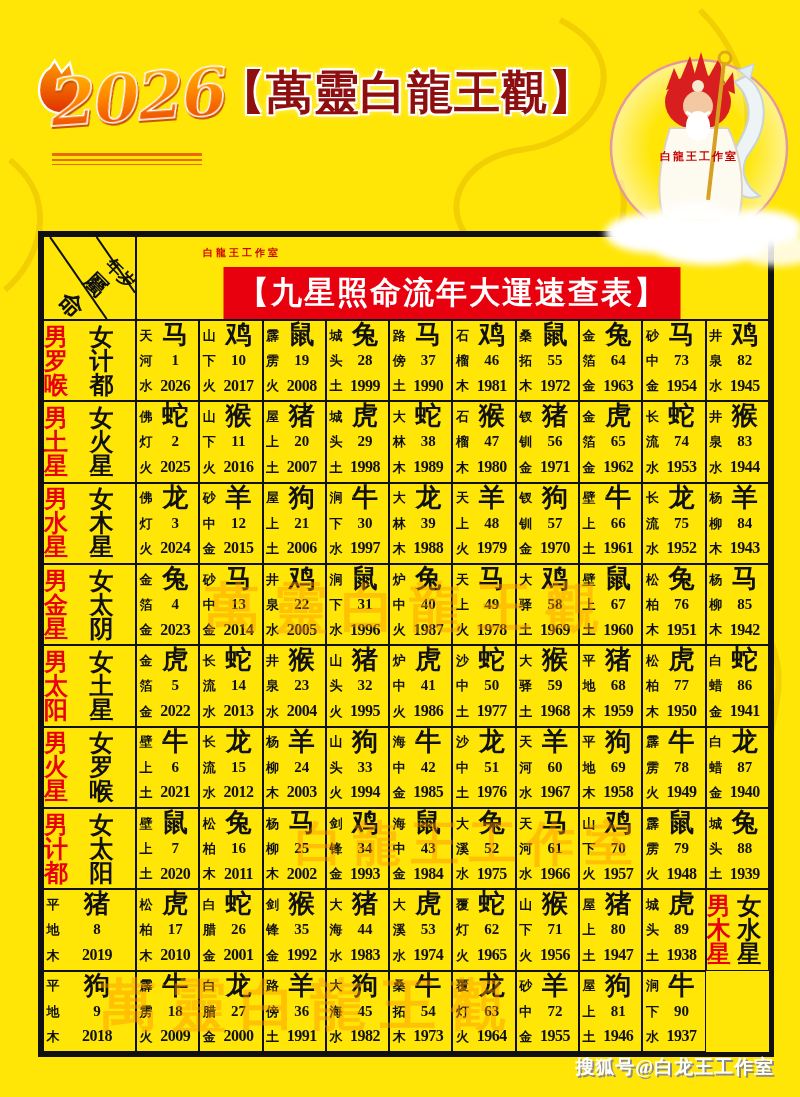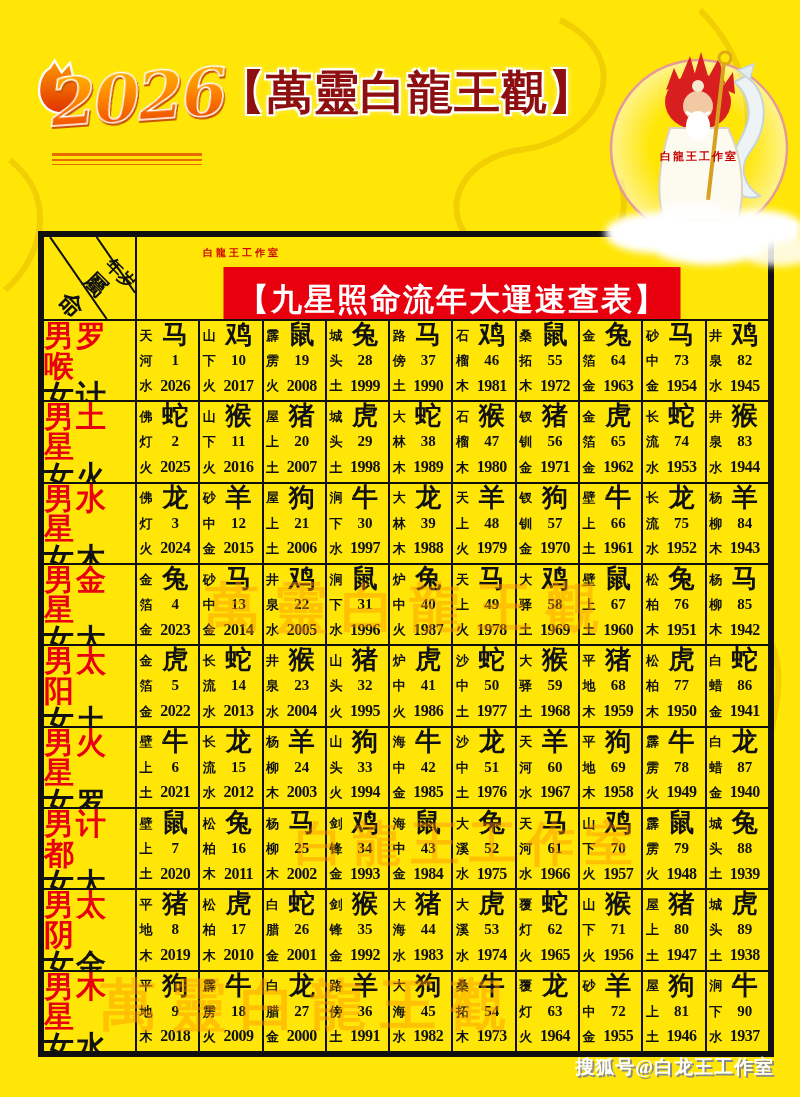--- a/index.html
+++ b/index.html
@@ -34,24 +34,24 @@
   #zodiac-grid{position:absolute;left:38px;top:231px;width:726px;height:816px;z-index:2;
     display:grid;grid-template-columns:93px repeat(10,1fr);grid-template-rows:84px repeat(9,1fr);
     border:5px solid #101010;background:#ffe606;}
   #zodiac-grid > div{border:1.5px solid #101010;box-sizing:border-box;background:#ffe606;overflow:hidden;}
 
   #corner-cell{position:relative;}
   #banner-cell{grid-column:2 / span 10;position:relative;}
   #studio-small-label{position:absolute;left:66px;top:9px;font-size:10px;font-weight:700;color:#d00000;letter-spacing:3px;}
   #main-banner{position:absolute;left:50%;top:30px;transform:translateX(-50%);
     background:#e8000f;color:#fff;font-size:31px;font-weight:900;letter-spacing:2px;
-    padding:12px 14px 7px;white-space:nowrap;}
-
-  .lab{display:flex;flex-direction:column;justify-content:space-evenly;align-items:center;
-    font-size:30px;font-weight:900;letter-spacing:2px;line-height:1;}
+    padding:5px 14px 7px;white-space:nowrap;}
+
+  .lab{display:flex;justify-content:space-evenly;align-items:center;
+    font-size:24px;font-weight:900;letter-spacing:2px;line-height:1;}
   .lab .lm{color:#e8000f;}
   .lab .lf{color:#111;}
 
   .zc{display:grid;grid-template-columns:14px 1fr;grid-template-rows:1fr 1fr 1fr;
     align-items:center;padding:1px 1px 2px 2px;}
   .zc .el{font-size:13px;font-weight:900;color:#111;text-align:center;line-height:1;}
   .zc .an{font-size:26px;font-weight:900;color:#111;text-align:center;line-height:1;}
   .zc .nu{font-size:15px;font-weight:700;color:#111;text-align:center;line-height:1;}
   .zc .yr{font-size:16px;font-weight:700;color:#111;text-align:center;line-height:1;letter-spacing:-0.5px;}
 
@@ -742,24 +742,20 @@
         <span class="yr">1948</span>
       </div>
       <div class="zc">
         <span class="el">城</span>
         <span class="an">兔</span>
         <span class="el">头</span>
         <span class="nu">88</span>
         <span class="el">土</span>
         <span class="yr">1939</span>
       </div>
-      <div class="lab">
-        <span class="lm">男太阴</span>
-        <span class="lf">女金星</span>
-      </div>
       <div class="zc">
         <span class="el">平</span>
         <span class="an">猪</span>
         <span class="el">地</span>
         <span class="nu">8</span>
         <span class="el">木</span>
         <span class="yr">2019</span>
       </div>
       <div class="zc">
         <span class="el">松</span>

